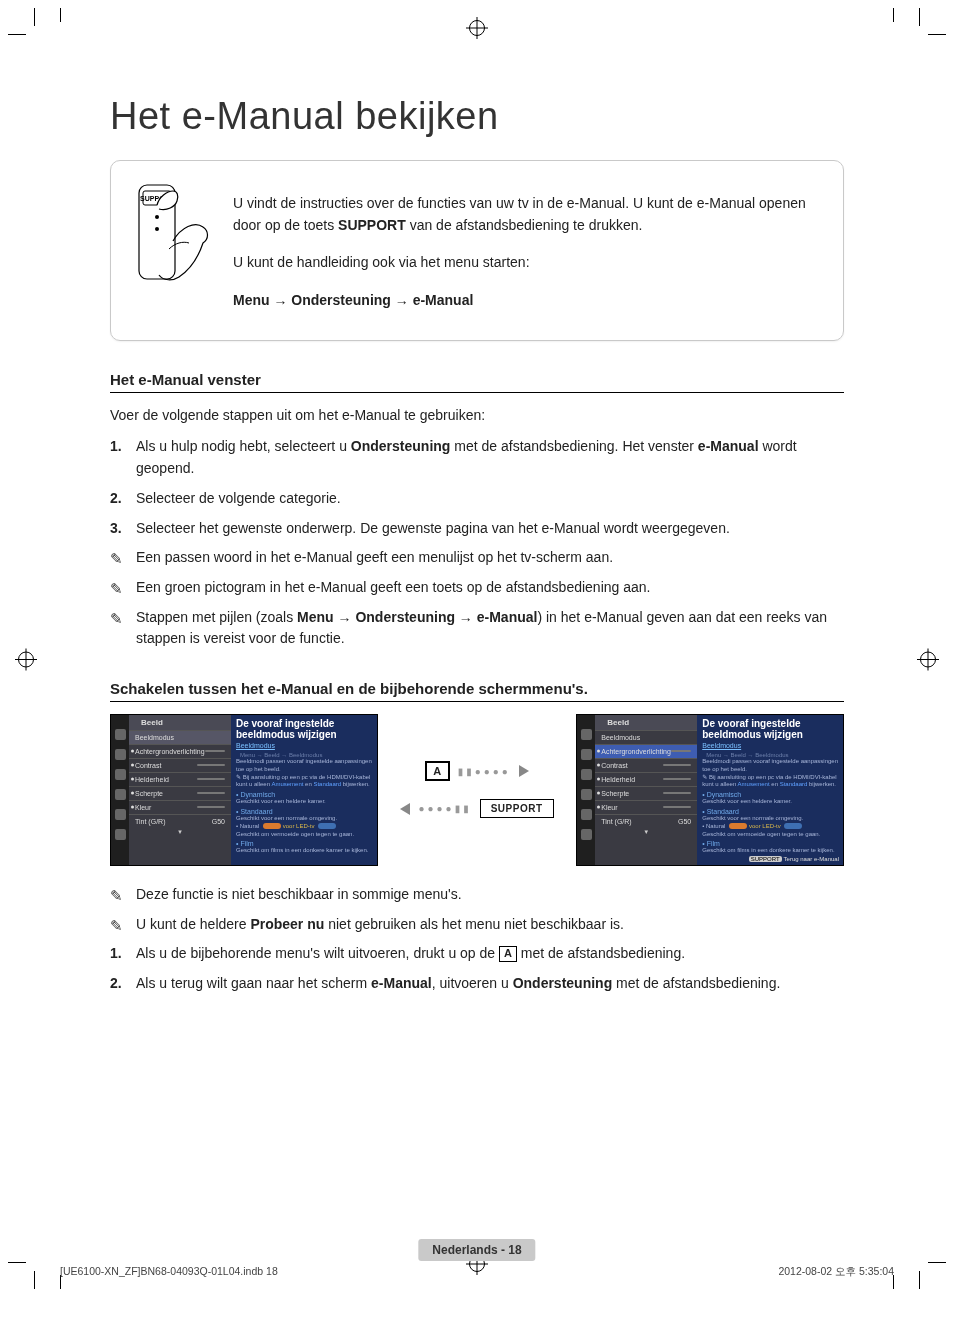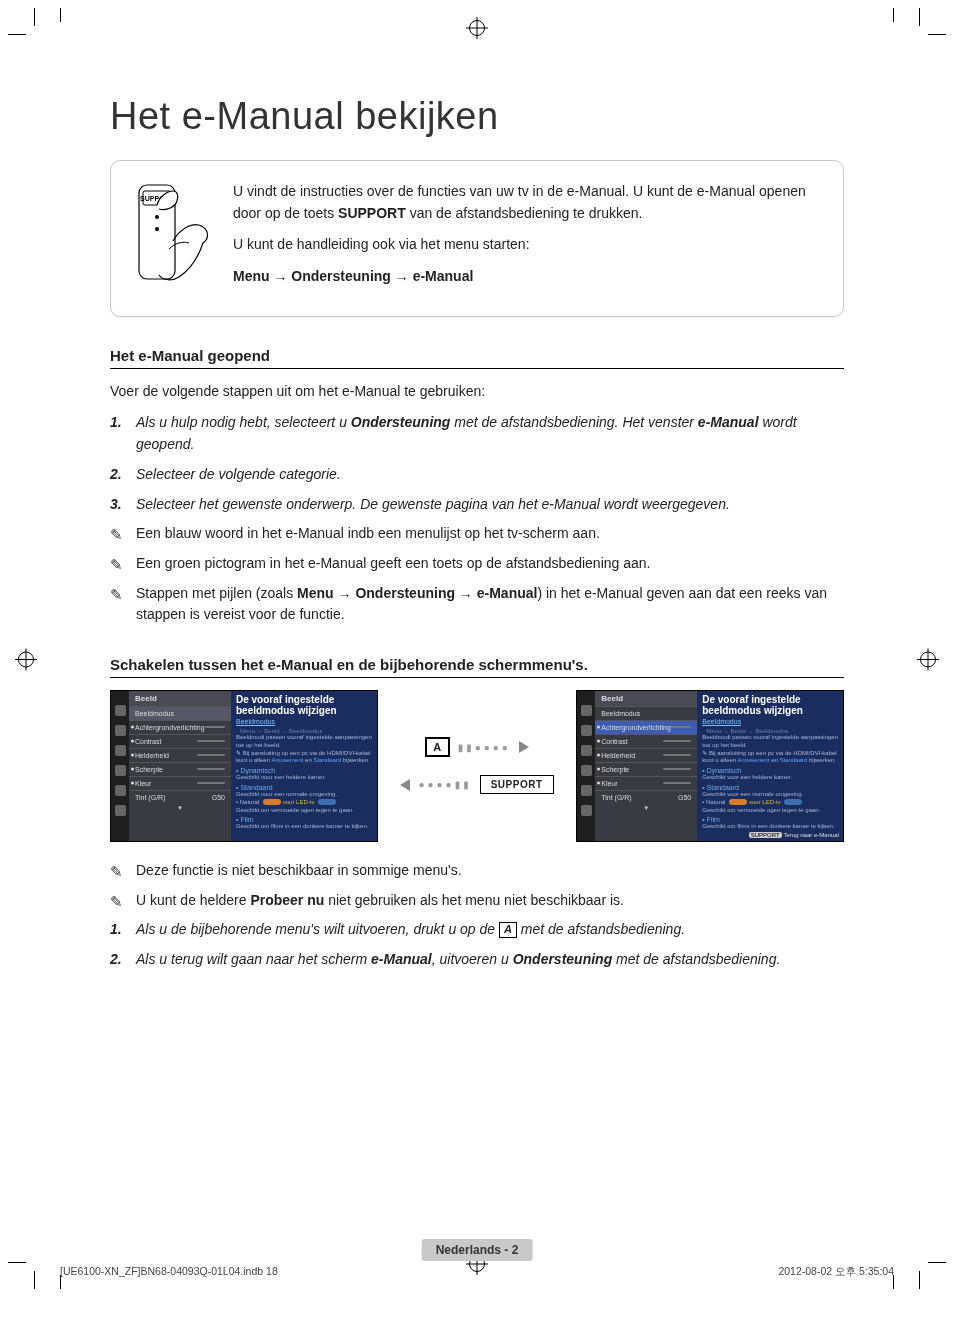--- a/index.html
+++ b/index.html
@@ -68,21 +68,21 @@
     border: 1px solid #c9c9c9;
     border-radius: 10px;
     padding: 16px 18px 18px 18px;
     display: flex;
     gap: 18px;
     align-items: flex-start;
     box-shadow: 0 1px 2px rgba(0,0,0,0.06);
   }
   .intro-card .remote-svg { flex: 0 0 86px; }
   .intro-card .txt { flex: 1; font-size: 14px; line-height: 1.55; }
-  .intro-card .txt p { margin: 4px 0 10px 0; }
+  .intro-card .txt p { margin: 16px 0 10px 0; }
   .strong { font-weight: bold; }
 
   h2 {
     font-size: 15px;
     font-weight: bold;
     border-bottom: 1px solid #000;
     padding-bottom: 4px;
     margin: 30px 0 12px 0;
   }
 
@@ -93,21 +93,20 @@
     padding: 0;
     margin: 0;
     counter-reset: st;
   }
   ol.steps > li {
     position: relative;
     padding-left: 26px;
     font-size: 14px;
     line-height: 1.55;
     margin-bottom: 8px;
-    font-style: italic;
   }
   ol.steps > li::before {
     counter-increment: st;
     content: counter(st) ".";
     position: absolute;
     left: 0;
     font-weight: bold;
   }
 
   ul.notes {
@@ -161,21 +160,21 @@
   }
   .tvshot .iconcol .ic {
     width: 11px; height: 11px; background: #666; border-radius: 2px;
   }
   .tvshot .menucol {
     width: 102px;
     background: #3a3a42;
     display: flex; flex-direction: column;
   }
   .tvshot .menucol .mtitle {
-    background: #4a4a55; padding: 3px 6px; font-weight: bold; font-size: 8px;
+    background: #4a4a55; padding: 3px 12px; font-weight: bold; font-size: 8px;
   }
   .tvshot .menucol .mitem {
     border-top: 1px solid #555;
     padding: 3px 6px;
     display: flex; justify-content: space-between;
     font-size: 7px;
     position: relative;
   }
   .tvshot .menucol .mitem.dot::before {
     content:""; position:absolute; left:2px; top:50%; width:3px; height:3px; border-radius:50%;
@@ -319,31 +318,31 @@
       </div>
       <div class="txt">
         <p>
           <span>U vindt de instructies over de functies van uw tv in de e-Manual. U kunt de e-Manual openen door op de toets </span><span class="strong">SUPPORT</span><span> van de afstandsbediening te drukken.</span>
         </p>
         <p>U kunt de handleiding ook via het menu starten:</p>
         <p class="strong">Menu → Ondersteuning → e-Manual</p>
       </div>
     </div>
 
-    <h2>Het e-Manual geopend</h2>
+    <h2>Het e-Manual venster</h2>
     <p class="plain">Voer de volgende stappen uit om het e-Manual te gebruiken:</p>
     <ol class="steps">
       <li>
         <span>Als u hulp nodig hebt, selecteert u </span><span class="strong">Ondersteuning</span><span> met de afstandsbediening. Het venster </span><span class="strong">e-Manual</span><span> wordt geopend.</span>
       </li>
       <li>Selecteer de volgende categorie.</li>
       <li>Selecteer het gewenste onderwerp. De gewenste pagina van het e-Manual wordt weergegeven.</li>
     </ol>
     <ul class="notes">
-      <li>Een blauw woord in het e-Manual indb een menulijst op het tv-scherm aan.</li>
+      <li>Een passen woord in het e-Manual geeft een menulijst op het tv-scherm aan.</li>
       <li>Een groen pictogram in het e-Manual geeft een toets op de afstandsbediening aan.</li>
       <li>
         <span>Stappen met pijlen (zoals </span><span class="strong">Menu → Ondersteuning → e-Manual</span><span>) in het e-Manual geven aan dat een reeks van stappen is vereist voor de functie.</span>
       </li>
     </ul>
 
     <h2>Schakelen tussen het e-Manual en de bijbehorende schermmenu's.</h2>
 
     <div class="tv-row">
 
@@ -500,20 +499,20 @@
       <li>
         <span>Als u de bijbehorende menu's wilt uitvoeren, drukt u op de </span><span class="inline-key">A</span><span> met de afstandsbediening.</span>
       </li>
       <li>
         <span>Als u terug wilt gaan naar het scherm </span><span class="strong">e-Manual</span><span>, uitvoeren u </span><span class="strong">Ondersteuning</span><span> met de afstandsbediening.</span>
       </li>
     </ol>
 
   </div>
 
-  <div class="footer-badge">Nederlands - 2</div>
+  <div class="footer-badge">Nederlands - 18</div>
 
   <div class="footline">
     <span>[UE6100-XN_ZF]BN68-04093Q-01L04.indb   18</span>
     <span>2012-08-02   오후 5:35:04</span>
   </div>
 
 </div>
 
 </body></html>

